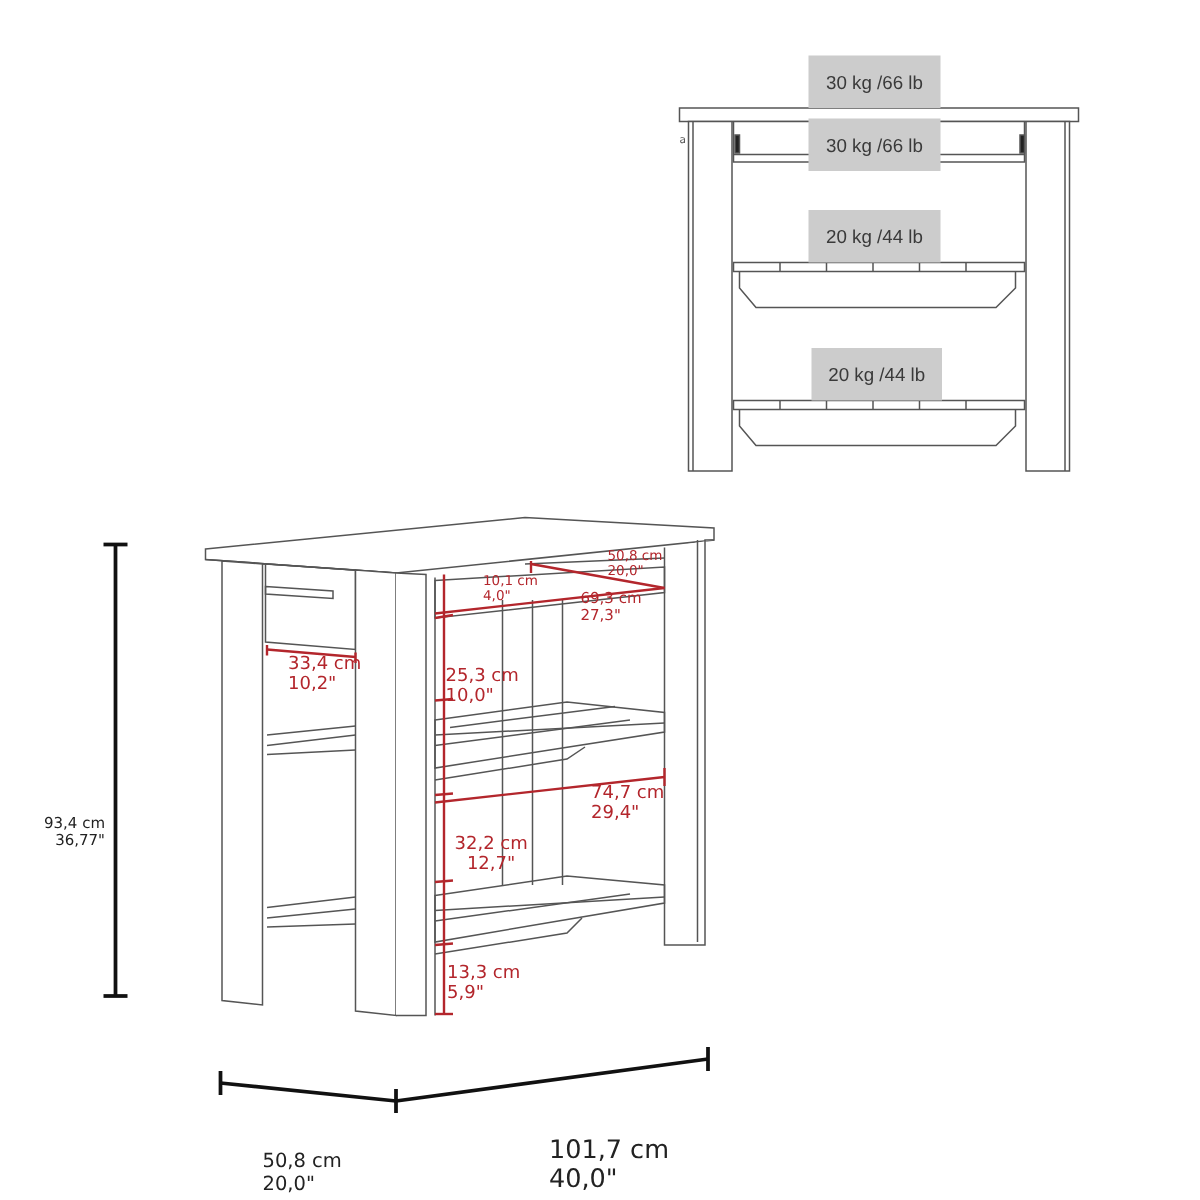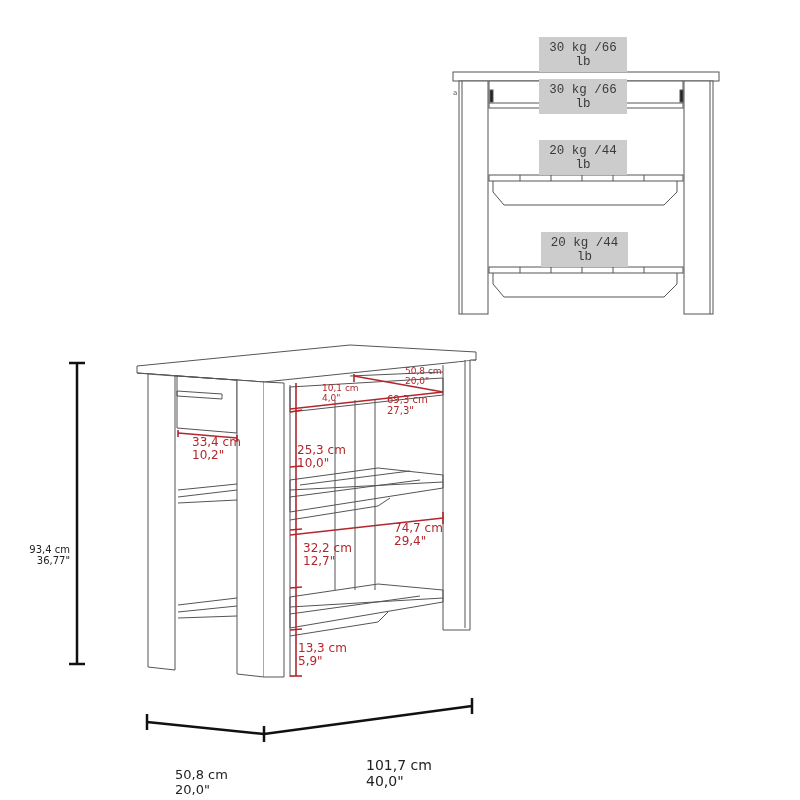--- a/index.html
+++ b/index.html
@@ -3,21 +3,21 @@
 <meta charset="utf-8">
 <style>
   html, body { margin: 0; padding: 0; background: #ffffff; }
   body { width: 800px; height: 800px; position: relative; overflow: hidden;
          font-family: "DejaVu Sans", sans-serif; }
   svg { position: absolute; left: 0; top: 0; }
   .lbl { position: absolute; white-space: nowrap; line-height: 1.12; }
   .red { color: #b3262c; }
   .blk { color: #222222; margin-top: 36px; }
   .weight { position: absolute; background: #cccccc; color: #3a3a3a;
-            font-family: Liberation Mono, monospace; font-size: 12.5px;
+            font-family: Liberation Sans, sans-serif; font-size: 12.5px;
             text-align: center; display: flex; align-items: center; justify-content: center; }
 </style>
 </head>
 <body>
 
 <svg width="800" height="800" viewBox="0 0 800 800">
 
   <g stroke="#555" stroke-width="1" fill="none">
 
     <rect x="453" y="72" width="266" height="9" fill="#fff"></rect>
@@ -139,21 +139,21 @@
 <div class="lbl blk" style="left:28px;top:508px;font-size:10px;text-align:right;width:42px;">
   <div>93,4 cm</div>
   <div>36,77"</div>
 </div>
 
 <div class="lbl blk" style="left:175px;top:732px;font-size:13px;">
   <div>50,8 cm</div>
   <div>20,0"</div>
 </div>
 
-<div class="lbl blk" style="left:366px;top:722px;font-size:14px;">
+<div class="lbl blk" style="left:366px;top:722px;font-size:17px;">
   <div>101,7 cm</div>
   <div>40,0"</div>
 </div>
 
 <div class="lbl red" style="left:405px;top:366px;font-size:9px;">
   <div>50,8 cm</div>
   <div>20,0"</div>
 </div>
 
 <div class="lbl red" style="left:298px;top:383px;font-size:9px;margin-left:24px;">
@@ -174,21 +174,21 @@
 <div class="lbl red" style="left:297px;top:444px;font-size:12px;">
   <div>25,3 cm</div>
   <div>10,0"</div>
 </div>
 
 <div class="lbl red" style="left:394px;top:522px;font-size:12px;">
   <div>74,7 cm</div>
   <div>29,4"</div>
 </div>
 
-<div class="lbl red" style="left:303px;top:542px;font-size:12px;">
+<div class="lbl red" style="left:303px;top:556px;font-size:12px;text-align:center;">
   <div>32,2 cm</div>
   <div>12,7"</div>
 </div>
 
 <div class="lbl red" style="left:298px;top:642px;font-size:12px;">
   <div>13,3 cm</div>
   <div>5,9"</div>
 </div>
 
 </body></html>

